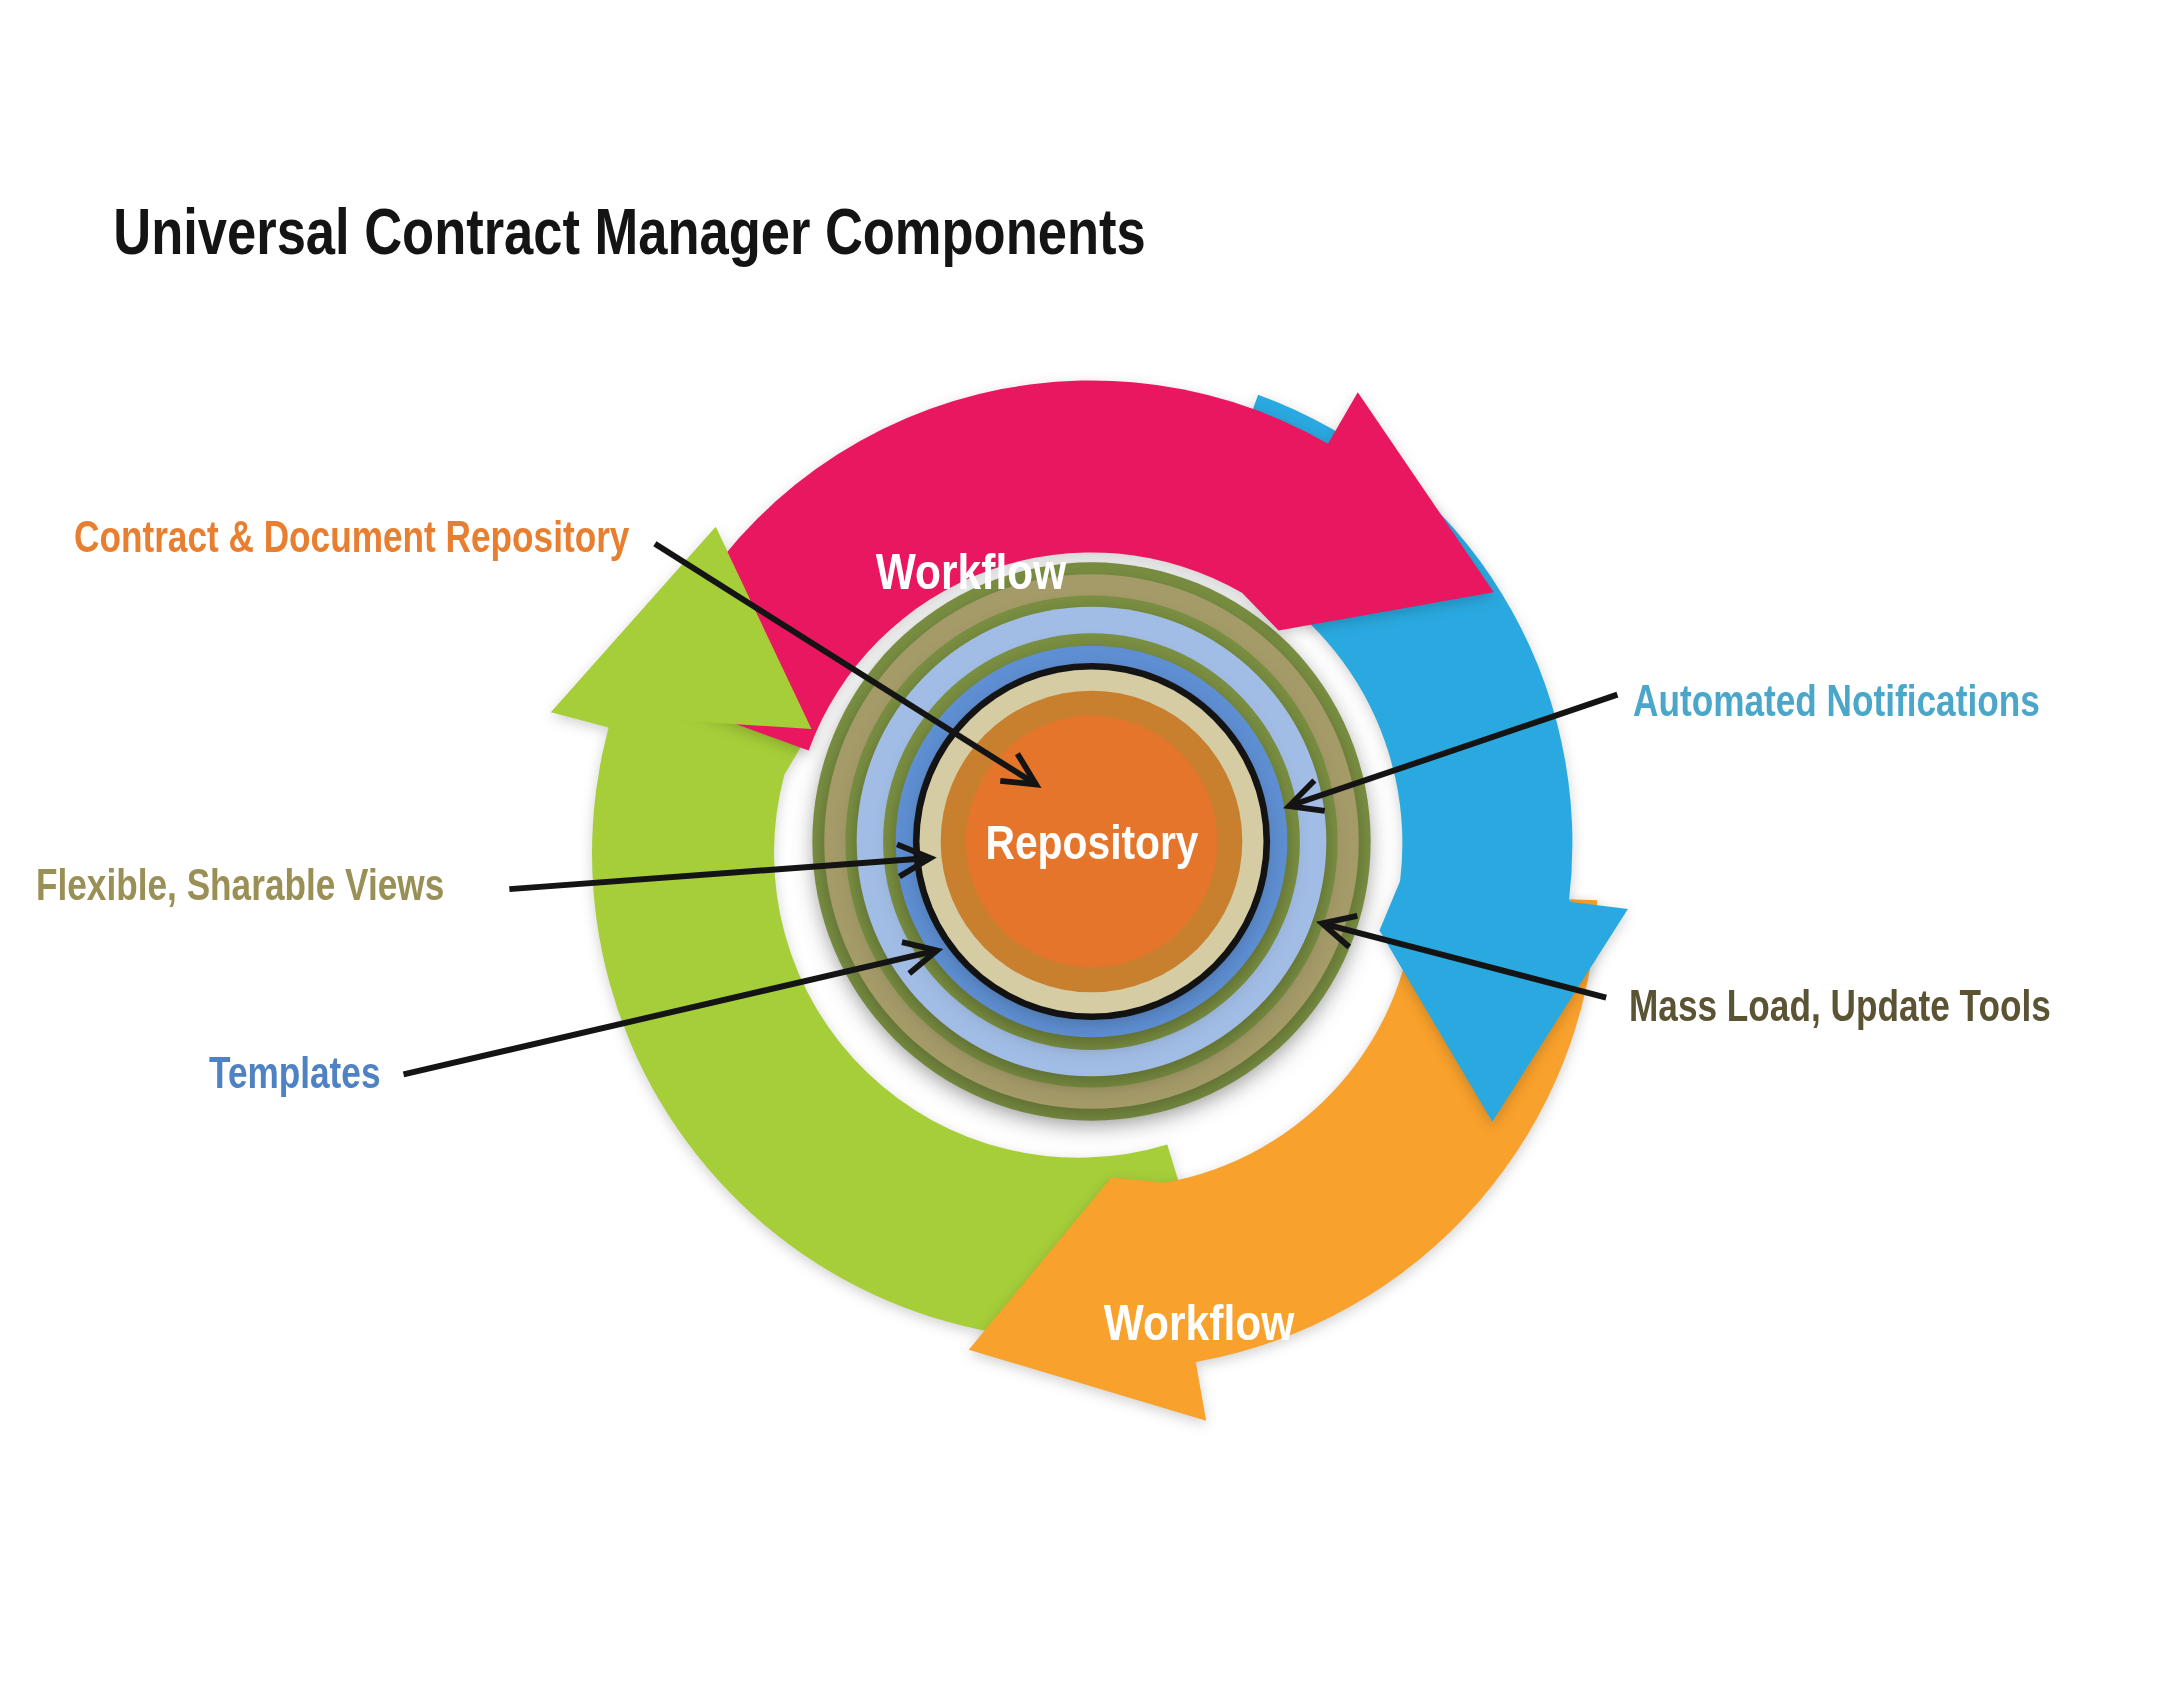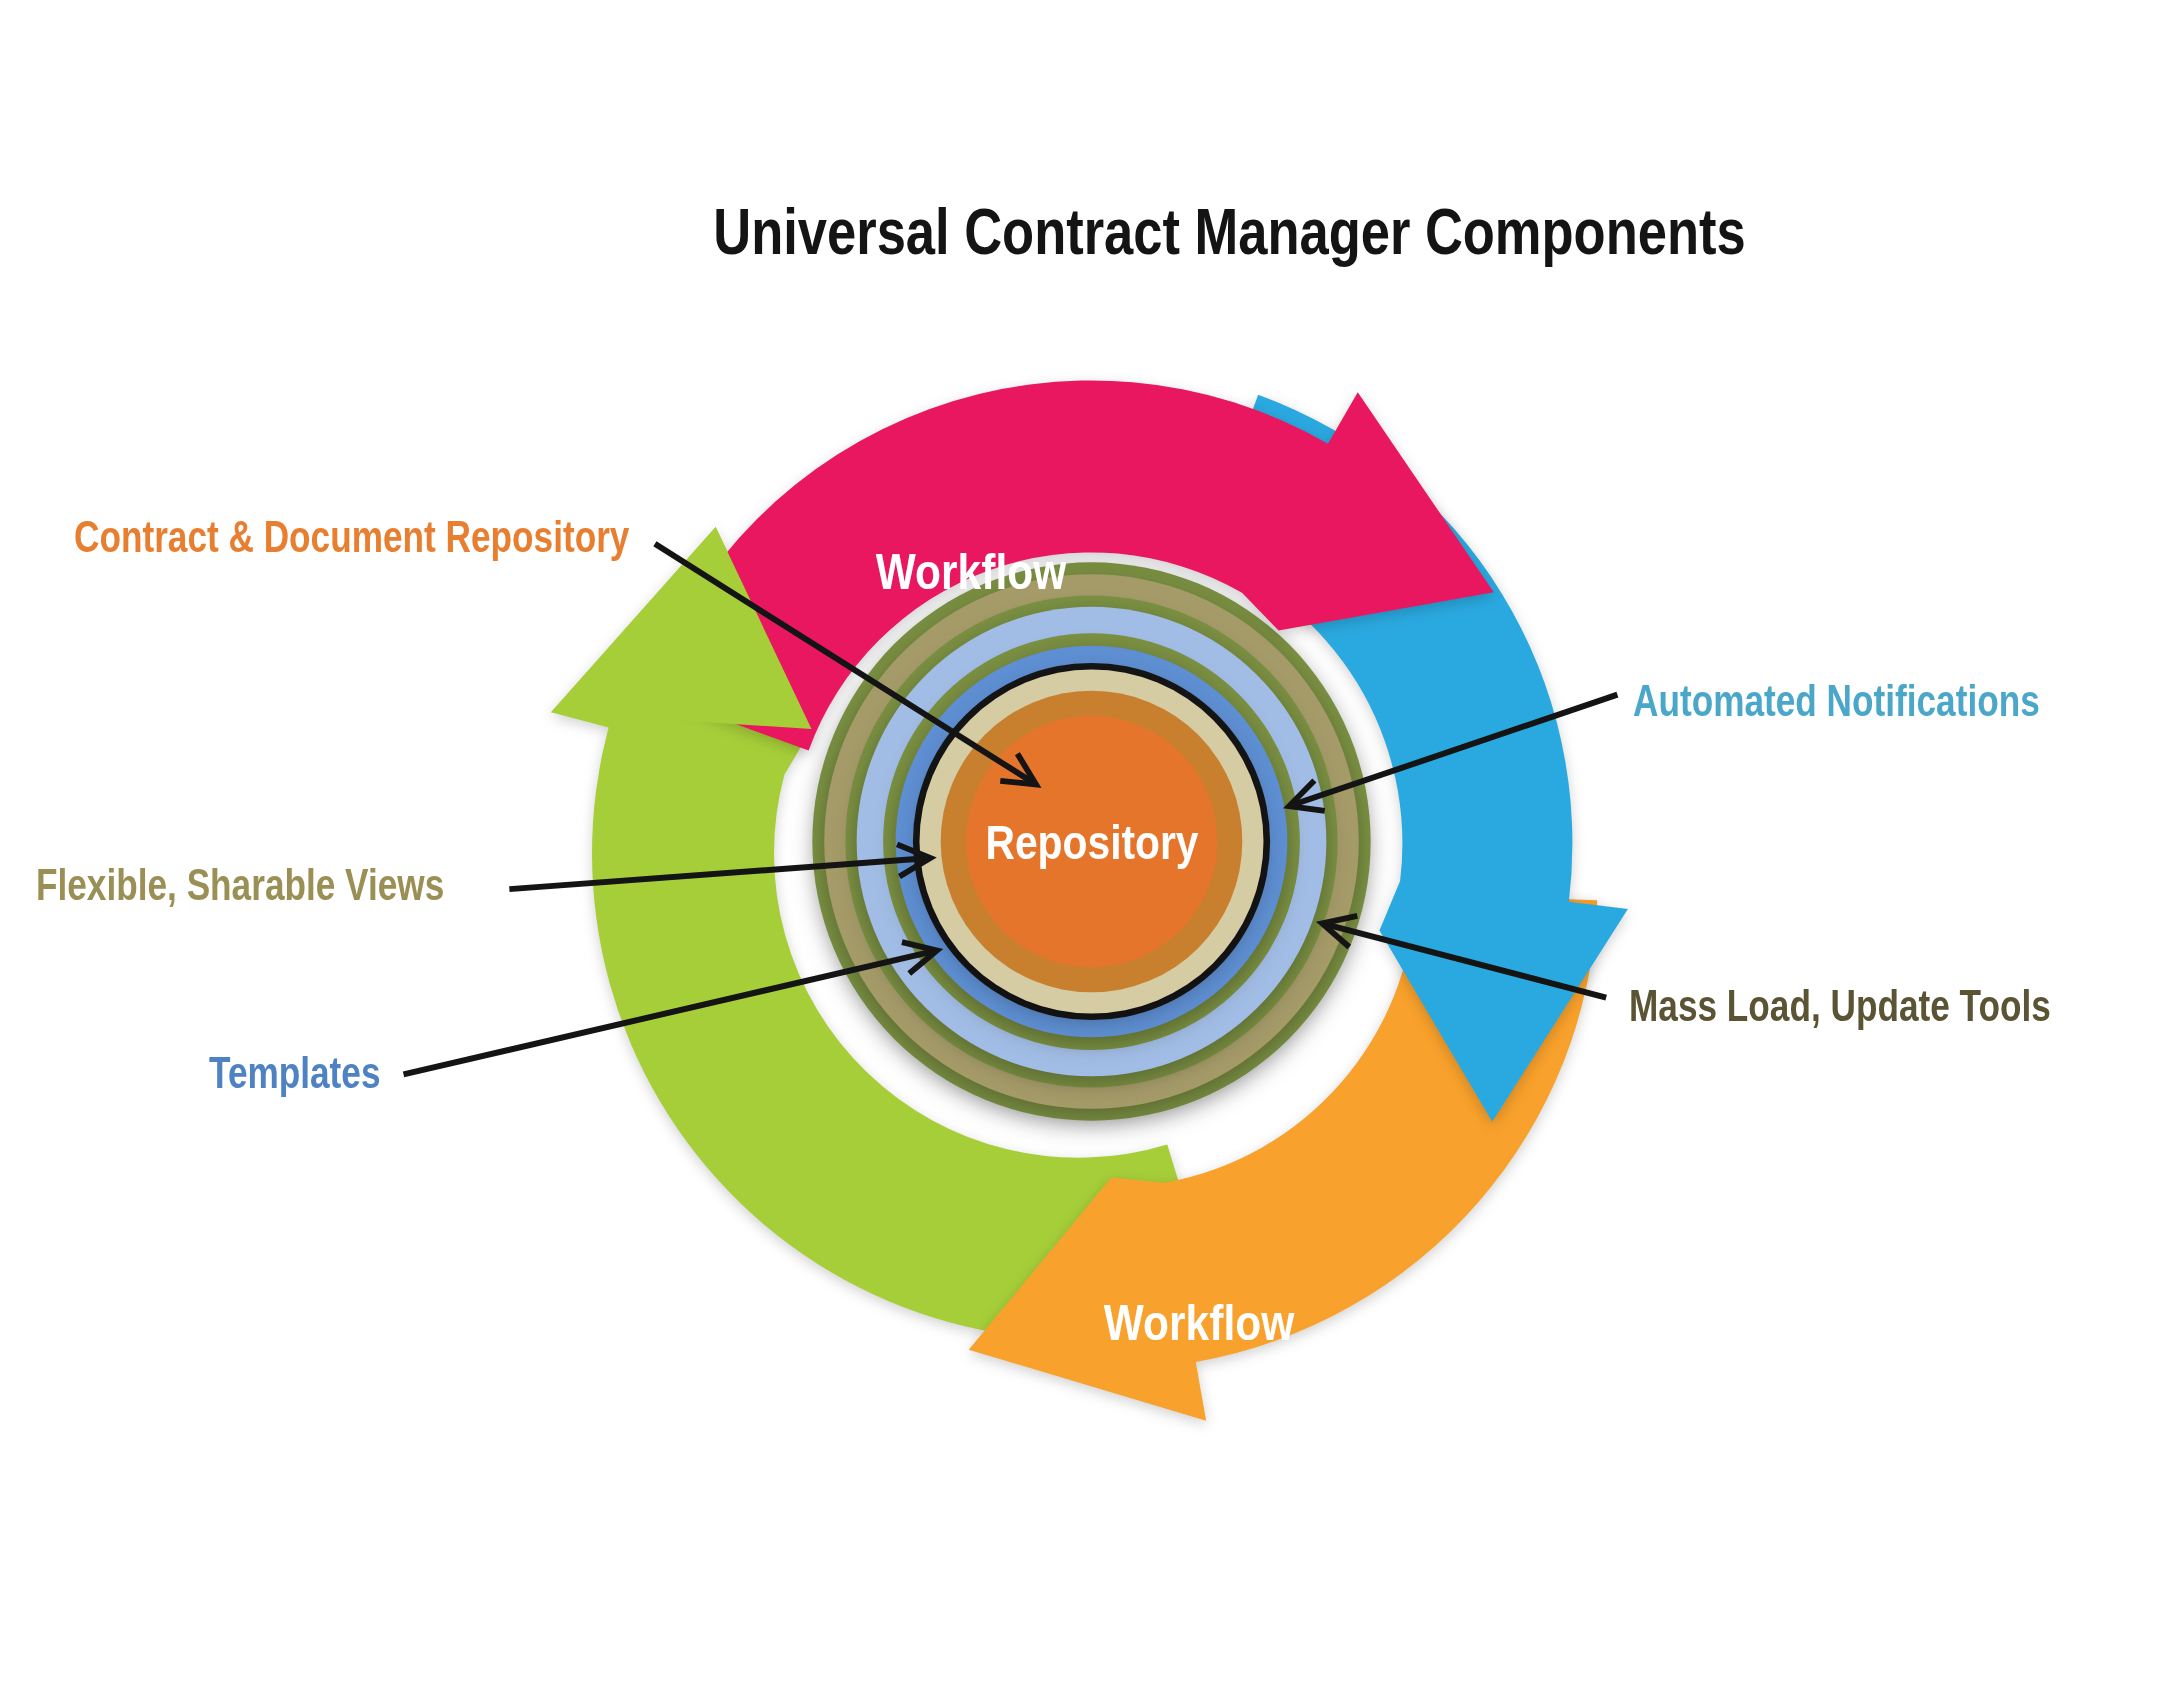--- a/index.html
+++ b/index.html
@@ -1,19 +1,19 @@
 <!DOCTYPE html>
 <html style="font-size:10.6px"><head>
 <meta charset="utf-8">
 <style>
   html,body{margin:0;padding:0;background:#ffffff;}
   .stage{position:relative;width:2183px;height:1687px;background:#ffffff;overflow:hidden;
          font-family:"Liberation Sans", sans-serif;}
   svg.diagram{position:absolute;left:0;top:0;width:2183px;height:1687px;}
-  .title{position:absolute;top:232px;left:0;width:1859px;text-align:right;
+  .title{position:absolute;top:232px;left:0;width:1859px;text-align:left;
          transform:translateY(-50%);font-weight:bold;font-size:64px;color:#141414;white-space:nowrap;}
   .title span{display:inline-block;transform:scaleX(0.82);}
   .callout{position:absolute;font-weight:bold;font-size:44px;white-space:nowrap;
            transform:translateY(-50%) scaleX(0.8);transform-origin:left center;}
   .wf{position:absolute;color:#ffffff;font-weight:bold;font-size:50px;white-space:nowrap;
       transform:translate(-50%,-50%) scaleX(0.85);}
   .repo{position:absolute;color:#ffffff;font-weight:bold;font-size:48px;white-space:nowrap;
         transform:translate(-50%,-50%) scaleX(0.85);}
   #co-0{left:74px;top:537px;}
   #co-1{left:1633px;top:701px;}

